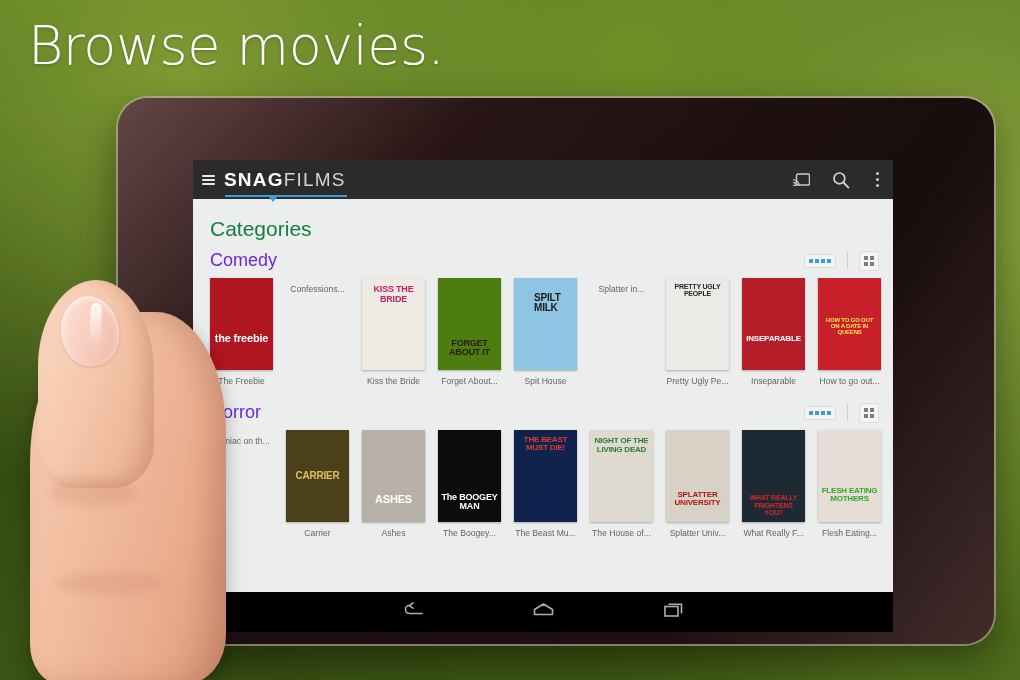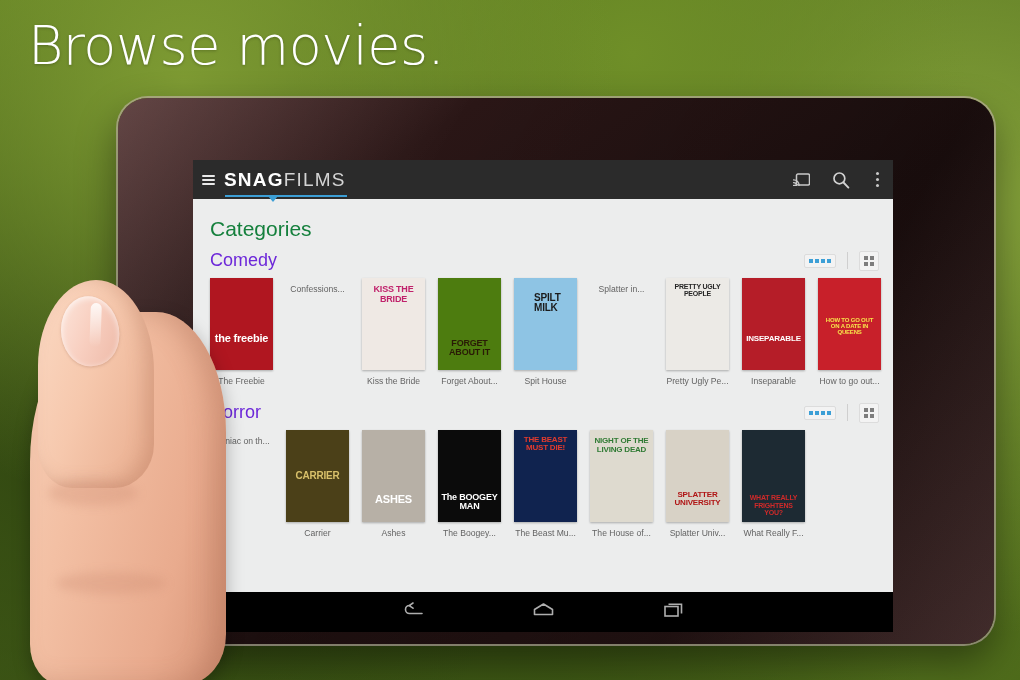--- a/index.html
+++ b/index.html
@@ -338,20 +338,26 @@
                   <span class="pt" style="top:66%;font-size:8px;color:#b01515;padding:0 3px;">SPLATTER UNIVERSITY</span>
                 </div>
                 <div class="cap">Splatter Univ...</div>
               </div>
               <div class="tile">
                 <div class="poster" style="background:#1d2a33;">
                   <span class="pt" style="top:70%;font-size:7px;color:#cf2a2a;padding:0 3px;">WHAT REALLY FRIGHTENS YOU?</span>
                 </div>
                 <div class="cap">What Really F...</div>
               </div>
+              <div class="tile">
+                <div class="poster" style="background:#e6ddd6;">
+                  <span class="pt" style="top:62%;font-size:8px;color:#2ea832;padding:0 3px;">FLESH EATING MOTHERS</span>
+                </div>
+                <div class="cap">Flesh Eating...</div>
+              </div>
             </div>
           </div>
         </div>
     </div>
   </div>
 
   <div id="navbar">
     <span class="nav-btn">
       <svg width="23" height="16" viewBox="0 0 23 16">
         <path d="M21 11.5H8.5a4 4 0 0 1 0-8H9" fill="none" stroke="#d5d5d5" stroke-width="1.6" stroke-linecap="round"></path>

